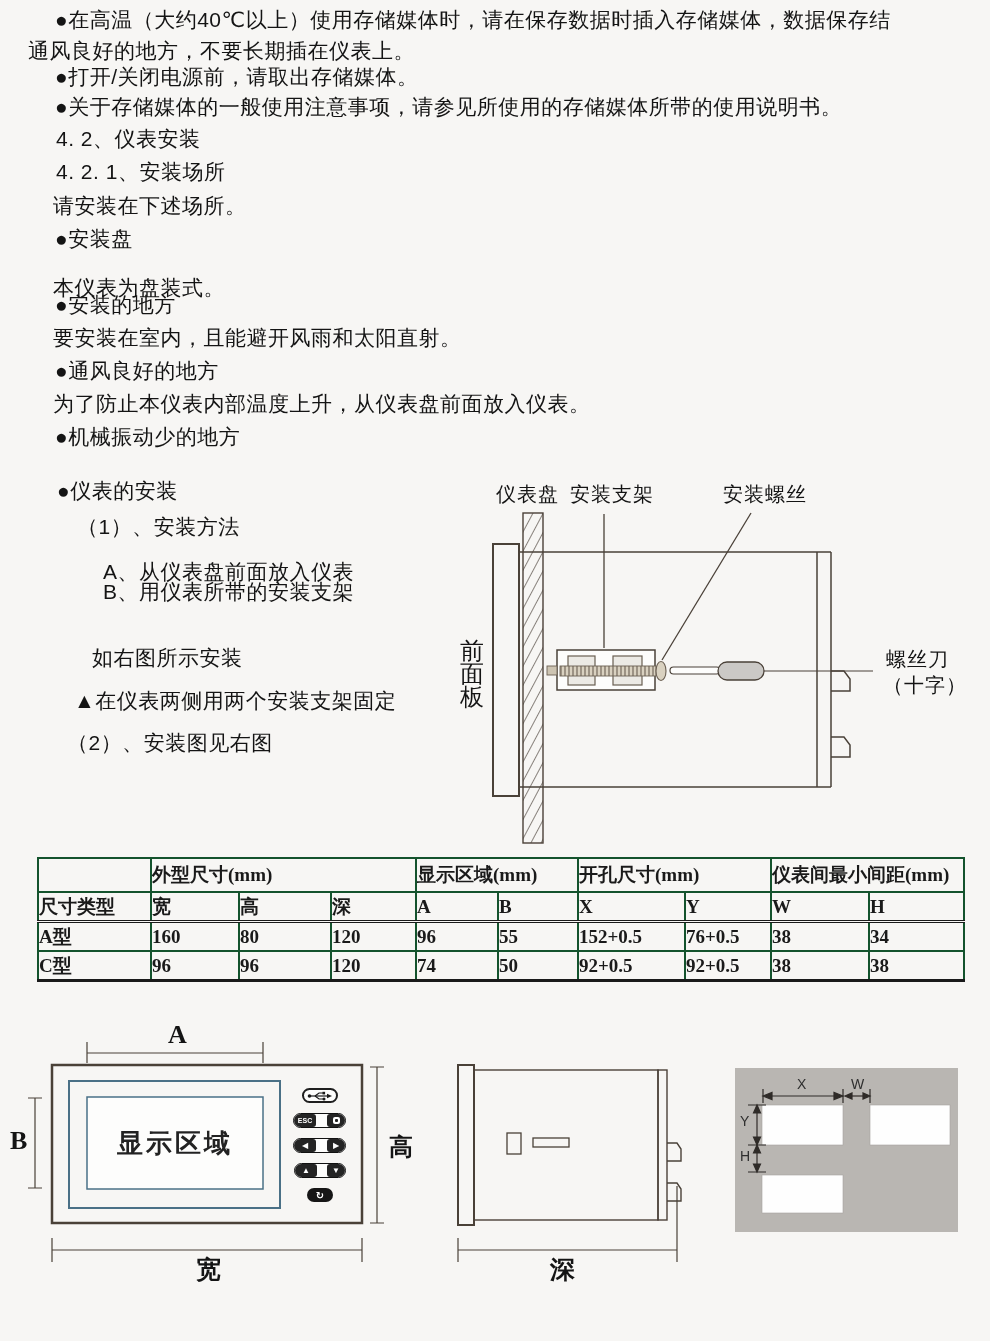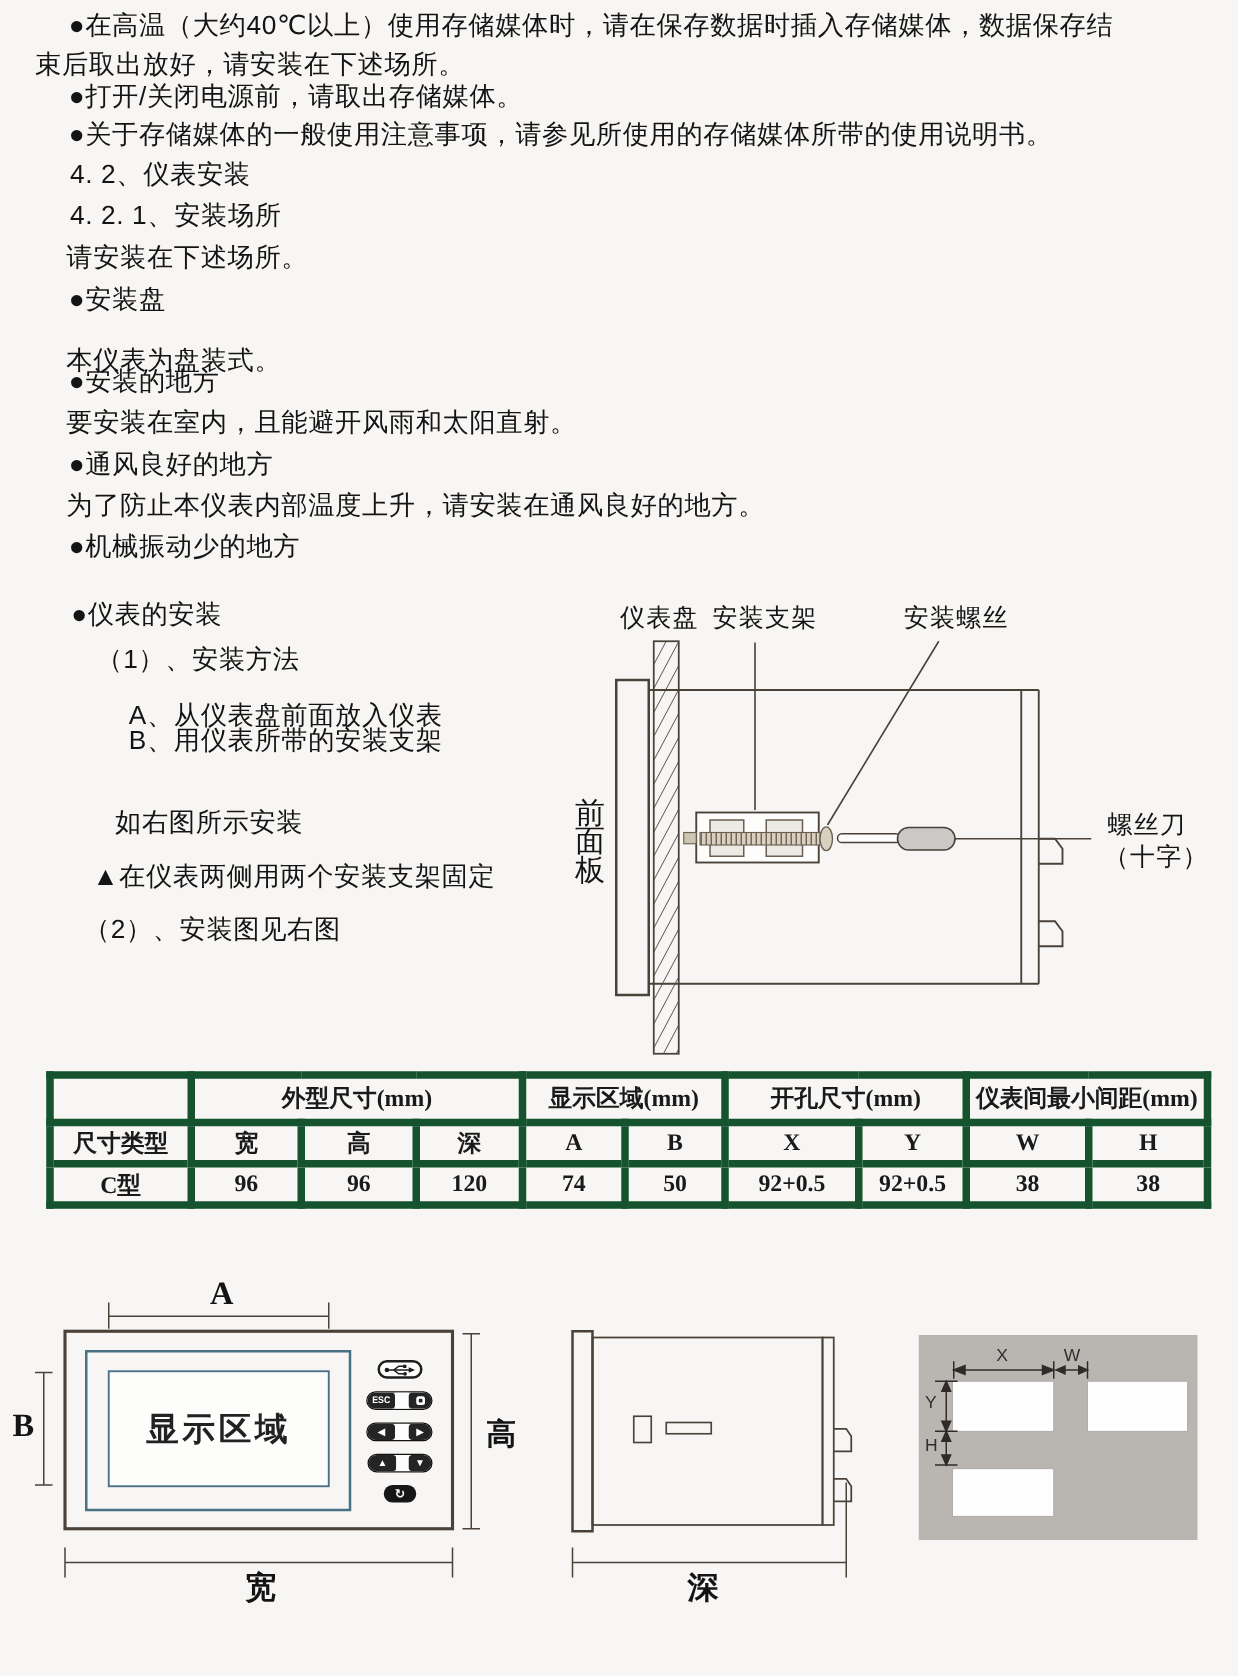--- a/index.html
+++ b/index.html
@@ -16,21 +16,21 @@
   svg.layer{position:absolute;left:0;top:0;pointer-events:none}
 
   
   table.dim{
     position:absolute;left:37px;top:857px;width:926px;
     border-collapse:collapse;table-layout:fixed;
     border:2.5px solid #1a1a1a;border-bottom-width:3px;
     font-family:"Liberation Serif","DejaVu Serif",serif;font-weight:700;
     font-size:19px;color:#1a1a1a;
   }
-  table.dim td{border:6px solid #14532d;text-align:center;padding:0;overflow:hidden;white-space:nowrap}
+  table.dim td{border:2px solid #14532d;text-align:left;padding:0;overflow:hidden;white-space:nowrap}
   table.dim tr.gh td{height:32px}
   table.dim tr.ch td{height:27px;border-bottom:3px double #1a1a1a}
   table.dim tr.dr td{height:27px}
 
   
   .display-area{
     position:absolute;left:87px;top:1097px;width:176px;height:92px;
     display:flex;align-items:center;justify-content:center;
     font-family:"Liberation Serif","DejaVu Serif",serif;font-weight:700;
     font-size:26px;letter-spacing:3px;color:#222;
@@ -61,32 +61,32 @@
   .btn-enter{
     left:307px;top:1188px;width:26px;height:14px;background:#161616;
     border-radius:7px;display:flex;align-items:center;justify-content:center;
     color:#fff;font-size:10px;font-weight:700;
   }
 </style>
 </head>
 <body>
 
 <div class="t" style="left:55px;top:6px">●在高温（大约40℃以上）使用存储媒体时，请在保存数据时插入存储媒体，数据保存结</div>
-<div class="t" style="left:28px;top:37px">束后取出放好，请安装在下述场所。</div>
+<div class="t" style="left:28px;top:37px">通风良好的地方，不要长期插在仪表上。</div>
 <div class="t" style="left:55px;top:63px">●打开/关闭电源前，请取出存储媒体。</div>
 <div class="t" style="left:55px;top:93px">●关于存储媒体的一般使用注意事项，请参见所使用的存储媒体所带的使用说明书。</div>
 <div class="t" style="left:56px;top:125px">4. 2、仪表安装</div>
 <div class="t" style="left:56px;top:158px">4. 2. 1、安装场所</div>
 <div class="t" style="left:53px;top:192px">请安装在下述场所。</div>
 <div class="t" style="left:55px;top:225px">●安装盘</div>
 <div class="t" style="left:53px;top:274px">本仪表为盘装式。</div>
 <div class="t" style="left:55px;top:291px">●安装的地方</div>
 <div class="t" style="left:53px;top:324px">要安装在室内，且能避开风雨和太阳直射。</div>
 <div class="t" style="left:55px;top:357px">●通风良好的地方</div>
-<div class="t" style="left:53px;top:390px">为了防止本仪表内部温度上升，请安装在通风良好的地方。</div>
+<div class="t" style="left:53px;top:390px">为了防止本仪表内部温度上升，从仪表盘前面放入仪表。</div>
 <div class="t" style="left:55px;top:423px">●机械振动少的地方</div>
 <div class="t" style="left:57px;top:477px">●仪表的安装</div>
 <div class="t" style="left:77px;top:513px">（1）、安装方法</div>
 <div class="t" style="left:103px;top:558px">A、从仪表盘前面放入仪表</div>
 <div class="t" style="left:103px;top:578px">B、用仪表所带的安装支架</div>
 <div class="t" style="left:92px;top:644px">如右图所示安装</div>
 <div class="t" style="left:74px;top:687px">▲在仪表两侧用两个安装支架固定</div>
 <div class="t" style="left:67px;top:729px">（2）、安装图见右图</div>
 
 <svg class="layer" width="990" height="1341" viewBox="0 0 990 1341">
@@ -215,20 +215,32 @@
     <td>高</td>
     <td>深</td>
     <td>A</td>
     <td>B</td>
     <td>X</td>
     <td>Y</td>
     <td>W</td>
     <td>H</td>
   </tr>
   <tr class="dr">
+    <td>A型</td>
+    <td>160</td>
+    <td>80</td>
+    <td>120</td>
+    <td>96</td>
+    <td>55</td>
+    <td>152+0.5</td>
+    <td>76+0.5</td>
+    <td>38</td>
+    <td>34</td>
+  </tr>
+  <tr class="dr">
     <td>C型</td>
     <td>96</td>
     <td>96</td>
     <td>120</td>
     <td>74</td>
     <td>50</td>
     <td>92+0.5</td>
     <td>92+0.5</td>
     <td>38</td>
     <td>38</td>

